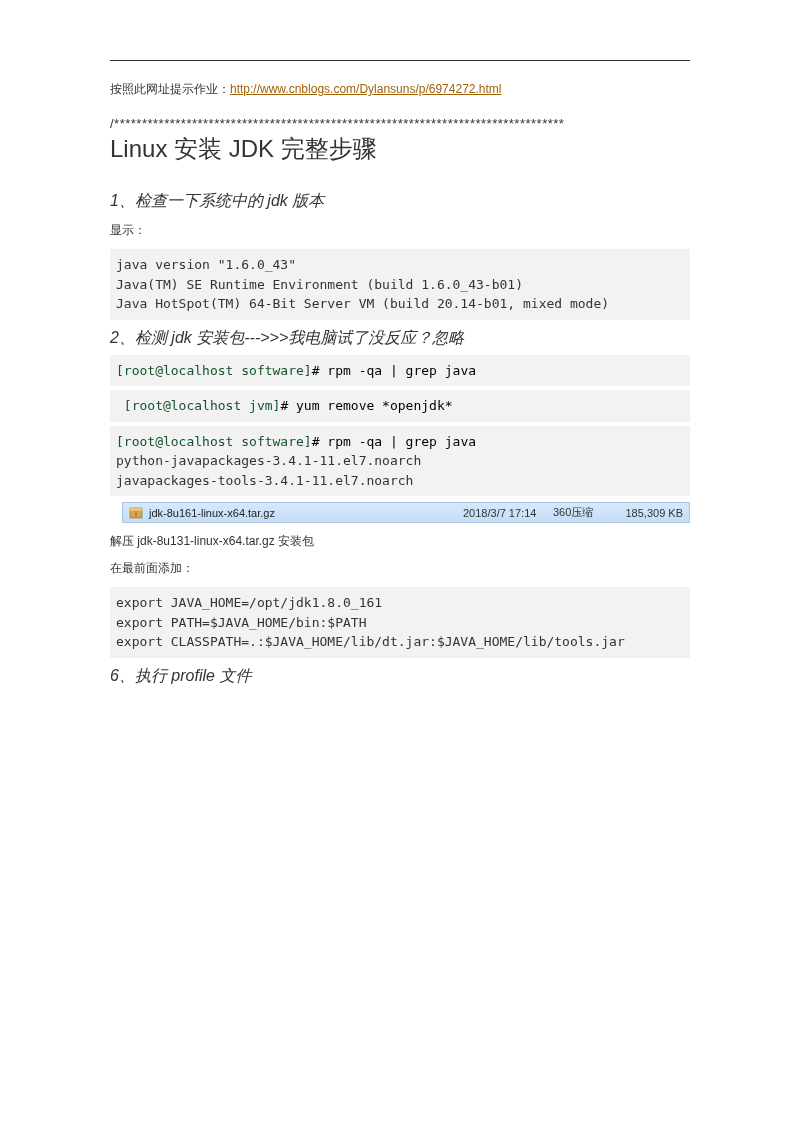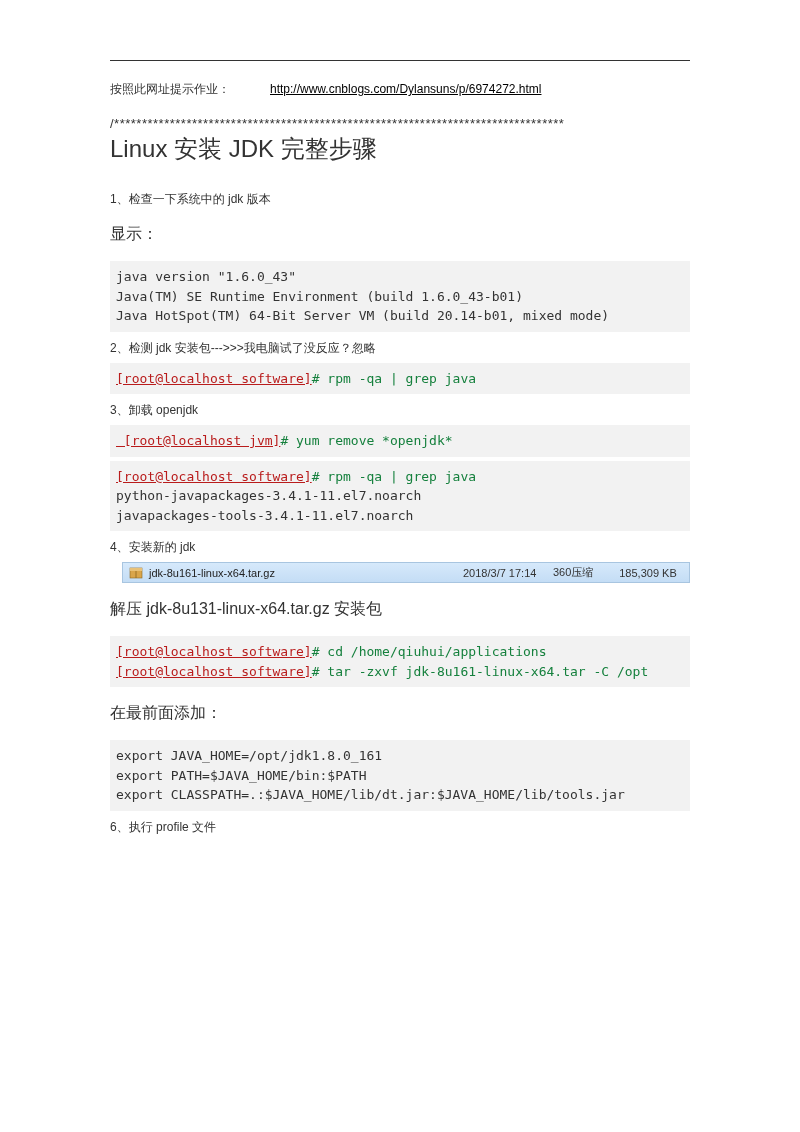--- a/index.html
+++ b/index.html
@@ -17,58 +17,58 @@
   border: none;
   border-top: 1.5px solid #333;
   margin-bottom: 20px;
 }
 .intro-line {
   font-size: 12px;
   color: #333;
   margin-bottom: 18px;
 }
 .intro-line a {
-  color: #000000;
-  margin-left: 40px;
+  color: #a16207;
 }
 .stars {
   font-size: 13px;
   letter-spacing: 0.5px;
   white-space: nowrap;
   overflow: hidden;
   margin-bottom: 2px;
 }
 h1.title {
   font-size: 24px;
   font-weight: 400;
   margin-bottom: 26px;
 }
 .step {
-  font-size: 12px;
+  font-size: 16px;
   color: #333;
   margin: 8px 0 6px 0;
+  font-style: italic;
 }
 .step .sans {
   font-family: Arial, sans-serif;
 }
 .code-block {
   background: #f2f2f2;
   font-family: "SimSun", "宋体", monospace;
   font-size: 13px;
   padding: 6px 6px;
   white-space: pre;
   overflow: hidden;
   line-height: 1.5;
   margin-bottom: 4px;
 }
-.code-block .prompt { color: #b91c1c; text-decoration: underline; }
-.code-block .cmd { color: #15803d; }
+.code-block .prompt { color: #14532d; }
+.code-block .cmd { color: #000000; }
 .para {
-  font-size: 16px;
-  margin: 16px 0;
+  font-size: 12px;
+  margin: 10px 0;
 }
 .file-row {
   display: flex;
   align-items: center;
   background: linear-gradient(#d6e9fb, #c4ddf5);
   border: 1px solid #a8c5e0;
   font-size: 11px;
   padding: 2px 6px;
   margin: 6px 0 8px 12px;
 }
@@ -76,21 +76,21 @@
   width: 14px;
   height: 14px;
   margin-right: 6px;
   display: inline-flex;
   align-items: center;
   justify-content: center;
 }
 .file-row .fname { flex: 1; color: #222; }
 .file-row .fdate { width: 90px; color: #333; }
 .file-row .ftype { width: 60px; color: #333; }
-.file-row .fsize { width: 70px; text-align: center; color: #333; }
+.file-row .fsize { width: 70px; text-align: right; color: #333; }
 </style>
 </head>
 <body>
 
 <div class="page">
 
   <hr class="hr-top">
 
   <div class="intro-line">
     <span>按照此网址提示作业：</span><a href="#">http://www.cnblogs.com/Dylansuns/p/6974272.html</a>
@@ -106,52 +106,44 @@
   <div class="para">显示：</div>
   <div class="code-block">java version "1.6.0_43"
 Java(TM) SE Runtime Environment (build 1.6.0_43-b01)
 Java HotSpot(TM) 64-Bit Server VM (build 20.14-b01, mixed mode)</div>
 
   <div class="step">
     <span class="sans">2</span><span>、检测 </span><span class="sans">jdk</span><span> 安装包---&gt;&gt;&gt;我电脑试了没反应？忽略</span>
   </div>
   <div class="code-block"><span class="prompt">[root@localhost software]</span><span class="cmd"># rpm -qa | grep java</span></div>
 
-  <div class="step">
-    <span class="sans">3</span><span>、卸载 </span><span class="sans">openjdk</span>
-  </div>
   <div class="code-block"><span class="prompt"> [root@localhost jvm]</span><span class="cmd"># yum remove *openjdk*</span></div>
   <div class="code-block"><span class="prompt">[root@localhost software]</span><span class="cmd"># rpm -qa | grep java</span>
 <span>python-javapackages-3.4.1-11.el7.noarch
 javapackages-tools-3.4.1-11.el7.noarch</span></div>
 
-  <div class="step">
-    <span class="sans">4</span><span>、安装新的 </span><span class="sans">jdk</span>
-  </div>
 
   <div class="file-row">
     <span class="icon">
       <svg width="14" height="14" viewBox="0 0 14 14">
           <rect x="1" y="2" width="12" height="10" fill="#d9a54a" stroke="#8a6420" stroke-width="0.6"></rect>
           <rect x="1" y="2" width="12" height="3" fill="#e8c178"></rect>
           <line x1="7" y1="5" x2="7" y2="12" stroke="#8a6420" stroke-width="0.8"></line>
         </svg>
     </span>
     <span class="fname">jdk-8u161-linux-x64.tar.gz</span>
     <span class="fdate">2018/3/7 17:14</span>
     <span class="ftype">360压缩</span>
     <span class="fsize">185,309 KB</span>
   </div>
 
   <div class="para">
     <span>解压 </span><span class="sans">jdk-8u131-linux-x64.tar.gz</span><span> 安装包</span>
   </div>
 
-  <div class="code-block"><span class="prompt">[root@localhost software]</span><span class="cmd"># cd /home/qiuhui/applications</span>
-<span class="prompt">[root@localhost software]</span><span class="cmd"># tar -zxvf jdk-8u161-linux-x64.tar -C /opt</span></div>
 
   <div class="para">在最前面添加：</div>
   <div class="code-block">export JAVA_HOME=/opt/jdk1.8.0_161
 export PATH=$JAVA_HOME/bin:$PATH
 export CLASSPATH=.:$JAVA_HOME/lib/dt.jar:$JAVA_HOME/lib/tools.jar</div>
 
   <div class="step">
     <span class="sans">6</span><span>、执行 </span><span class="sans">profile</span><span> 文件</span>
   </div>
 

